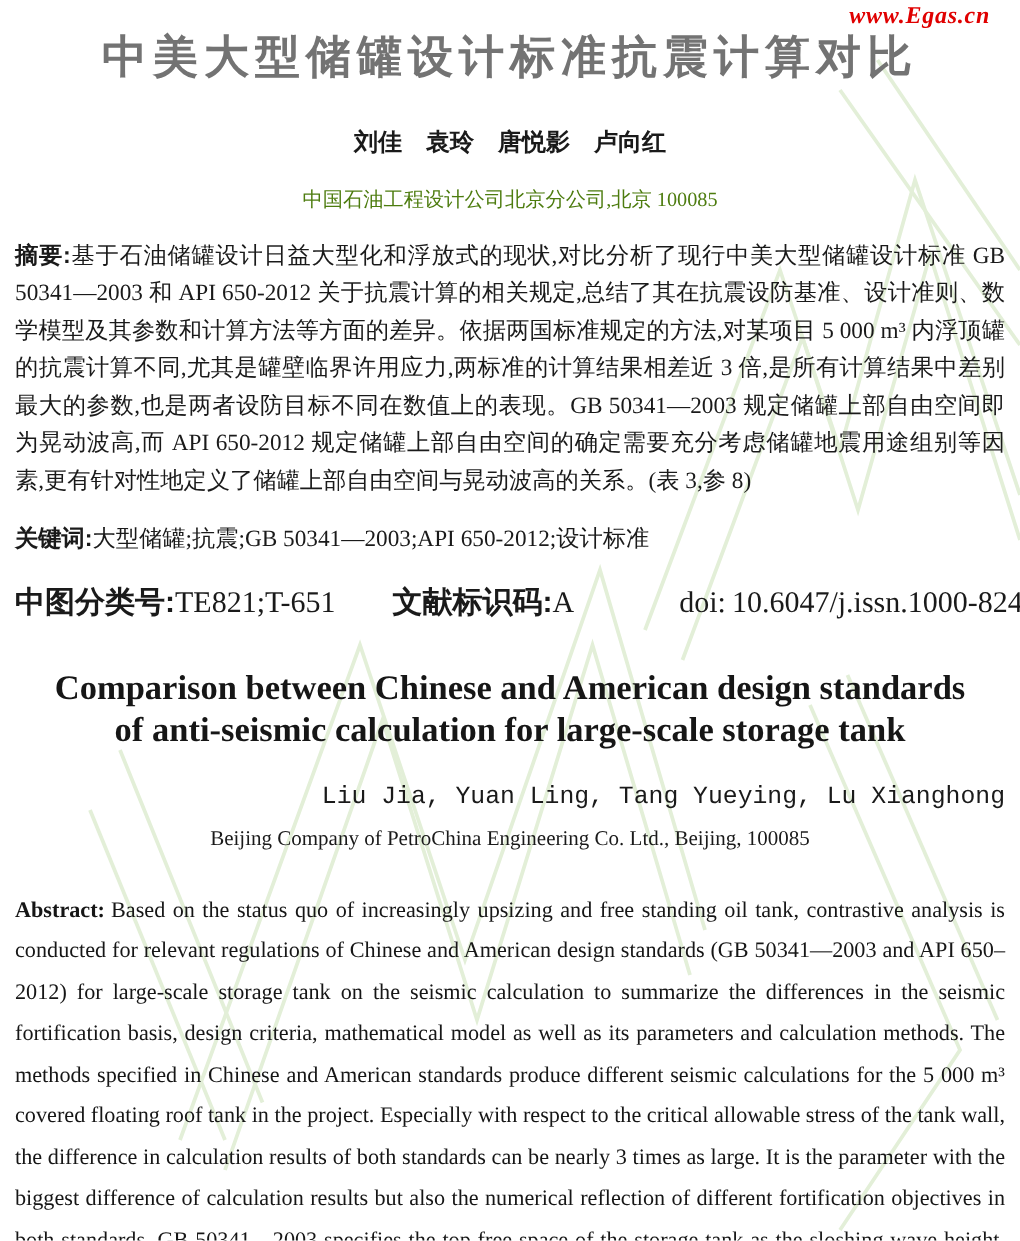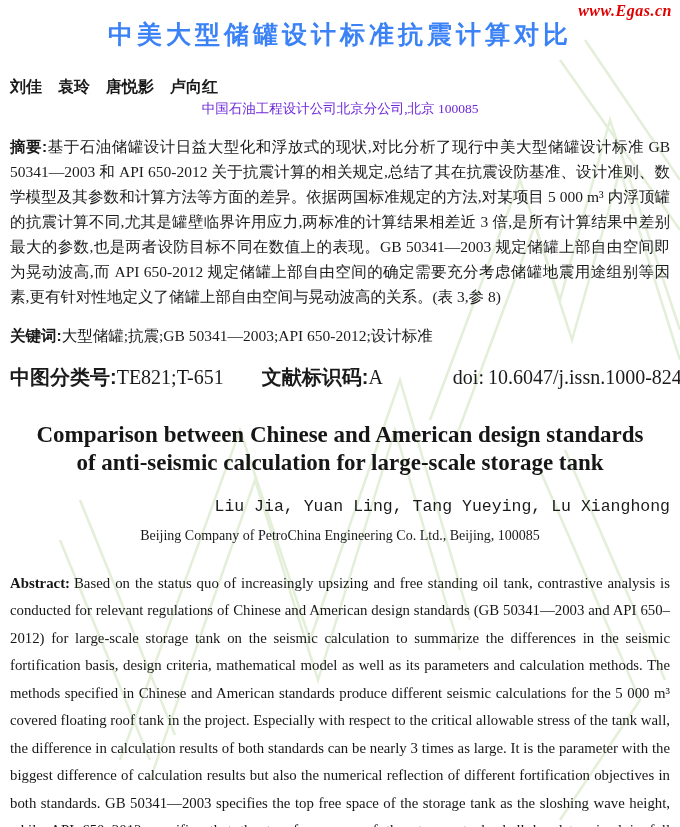--- a/index.html
+++ b/index.html
@@ -26,51 +26,51 @@
   .bg-watermark {
     position: absolute;
     inset: 0;
     z-index: 0;
     pointer-events: none;
   }
   
   .site-watermark {
     position: absolute;
     top: 2px;
-    right: 8px;
+    right: 20px;
     z-index: 2;
     color: #e00000;
     font-family: "Liberation Serif", serif;
     font-style: italic;
     font-weight: 700;
     font-size: 16px;
     letter-spacing: 0.5px;
   }
   .title-cn {
     margin: 18px 0 0 0;
     text-align: center;
     font-family: Liberation Sans, sans-serif;
     font-weight: 700;
-    font-size: 25px;
+    font-size: 30px;
     letter-spacing: 4px;
-    color: #3b82f6;
+    color: #737373;
   }
   .authors-cn {
     margin-top: 26px;
-    text-align: left;
+    text-align: center;
     font-family: "Liberation Sans", "DejaVu Sans", sans-serif;
     font-weight: 700;
     font-size: 16px;
     color: #1a1a1a;
   }
   .affiliation-cn {
-    margin-top: 2px;
+    margin-top: 18px;
     text-align: center;
     font-size: 13.5px;
-    color: #6d28d9;
+    color: #4d7c0f;
   }
   .abstract-cn {
     font-size: 15.5px;
     line-height: 25px;
     text-align: justify;
     color: #1a1a1a;
   }
   .label-cn {
     font-family: "Liberation Sans", "DejaVu Sans", sans-serif;
     font-weight: 700;

